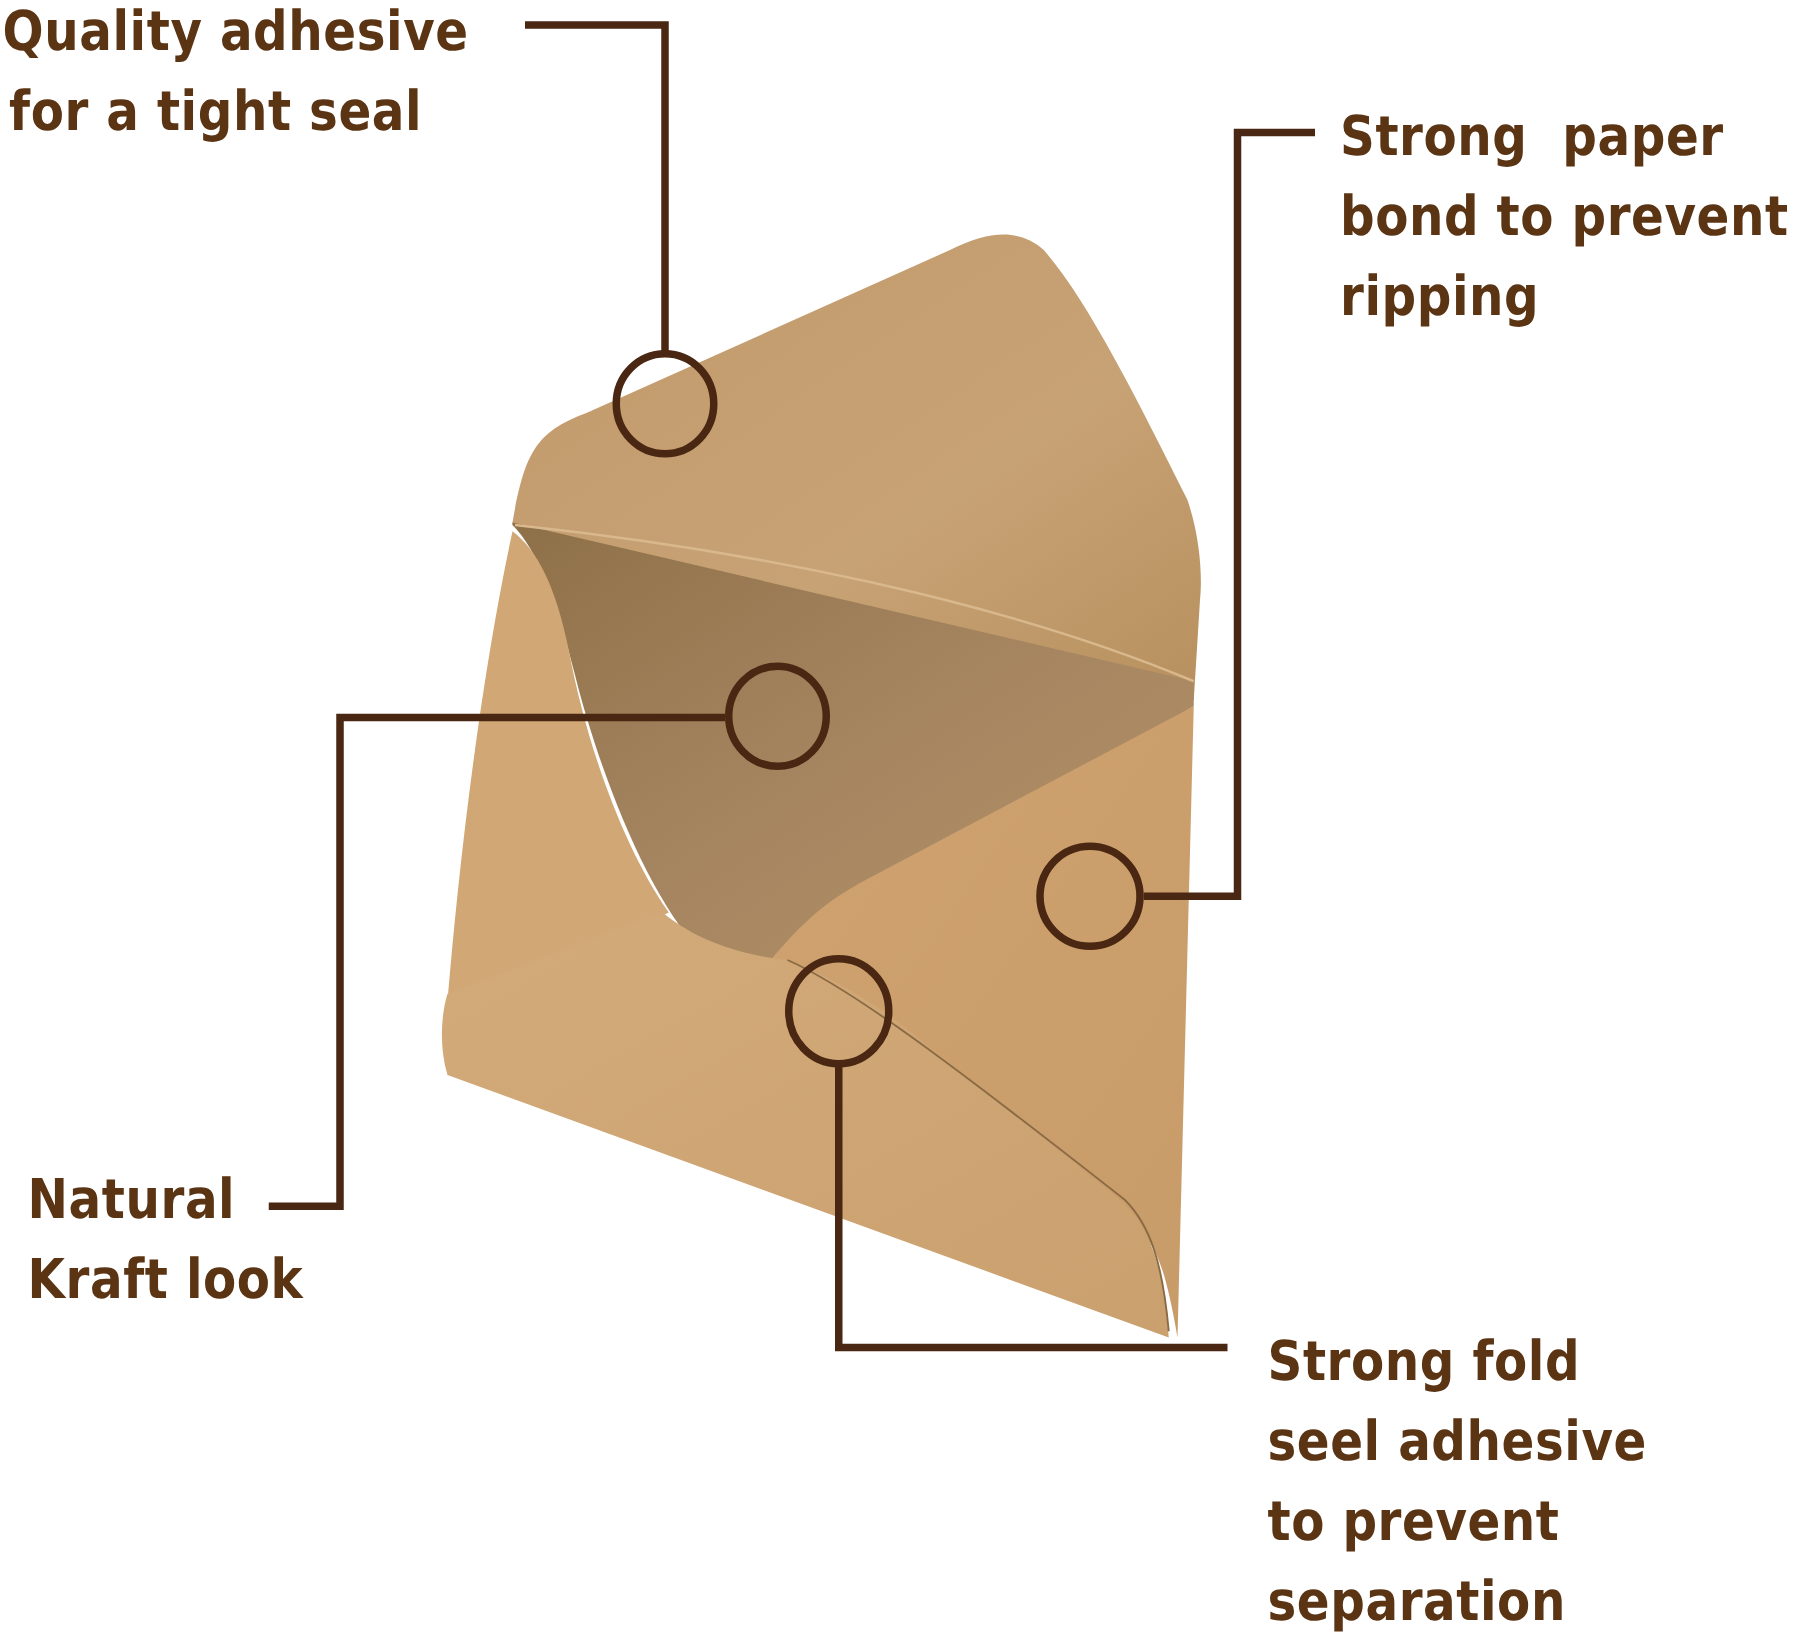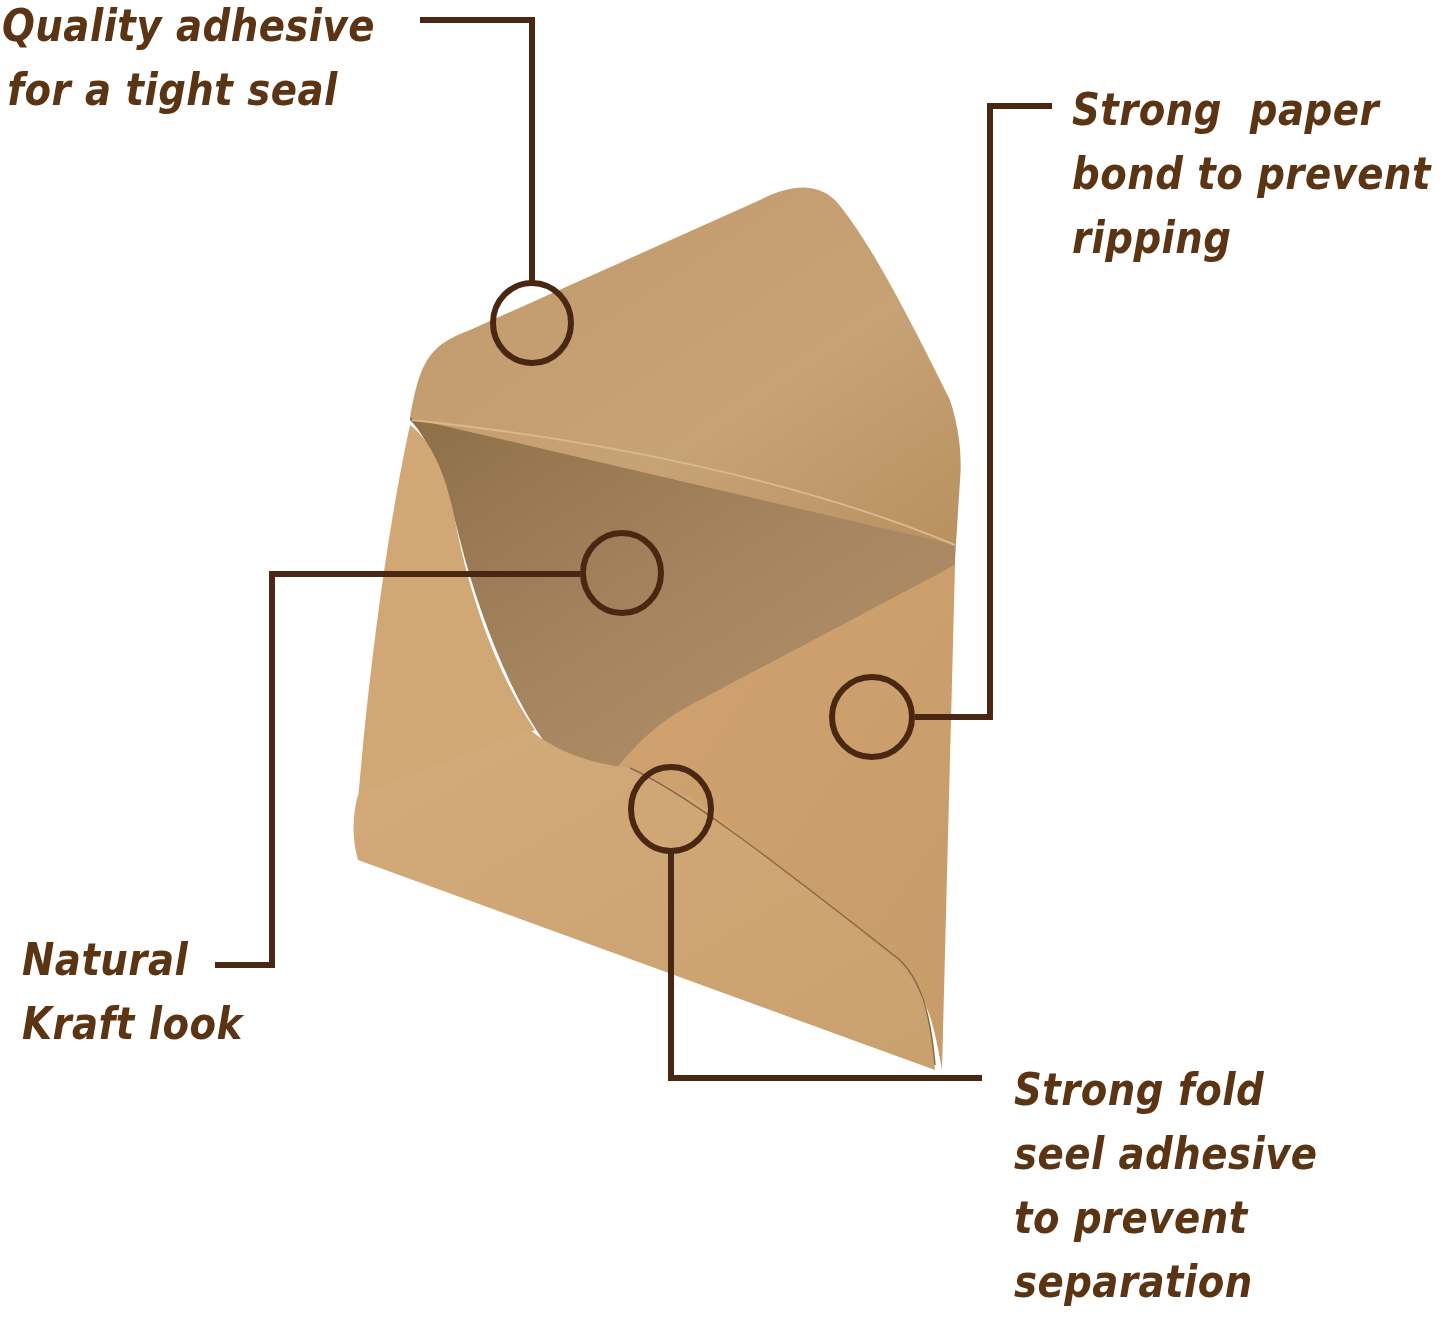--- a/index.html
+++ b/index.html
@@ -1,17 +1,17 @@
 <!DOCTYPE html>
 <html><head>
   <meta charset="utf-8">
   <style>
     html, body { margin: 0; padding: 0; background: #ffffff; }
     body { width: 1445px; height: 1320px; position: relative; overflow: hidden; }
-    .canvas { position: absolute; left: 0; top: 0; width: 1445px; height: 1320px; font-style: italic; }
+    .canvas { position: absolute; left: 0; top: 0; width: 1445px; height: 1320px; }
     .label {
       position: absolute;
       font-family: "DejaVu Sans", sans-serif;
       font-weight: bold;
       color: #5a3413;
       font-size: 44px;
       line-height: 64px;
       letter-spacing: 0.5px;
       white-space: nowrap;
       transform: scaleX(0.88);

